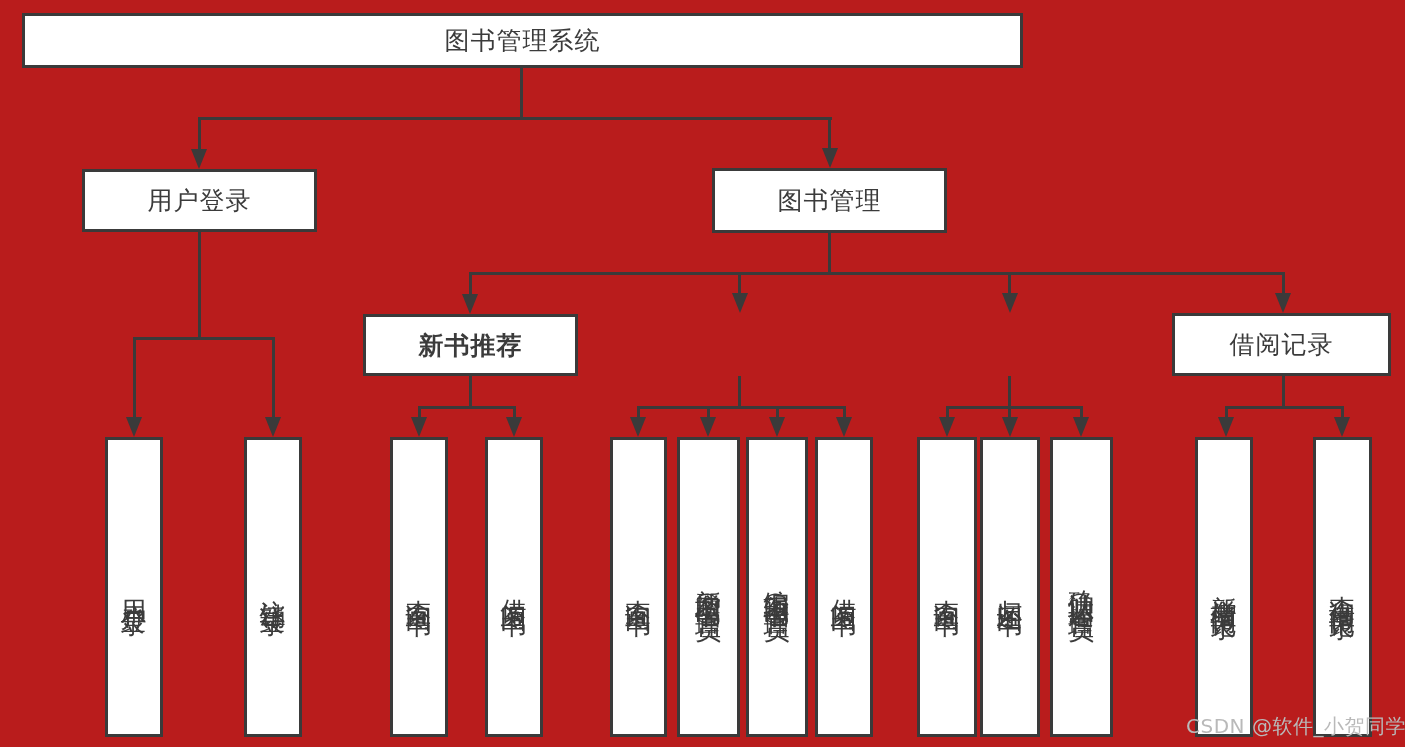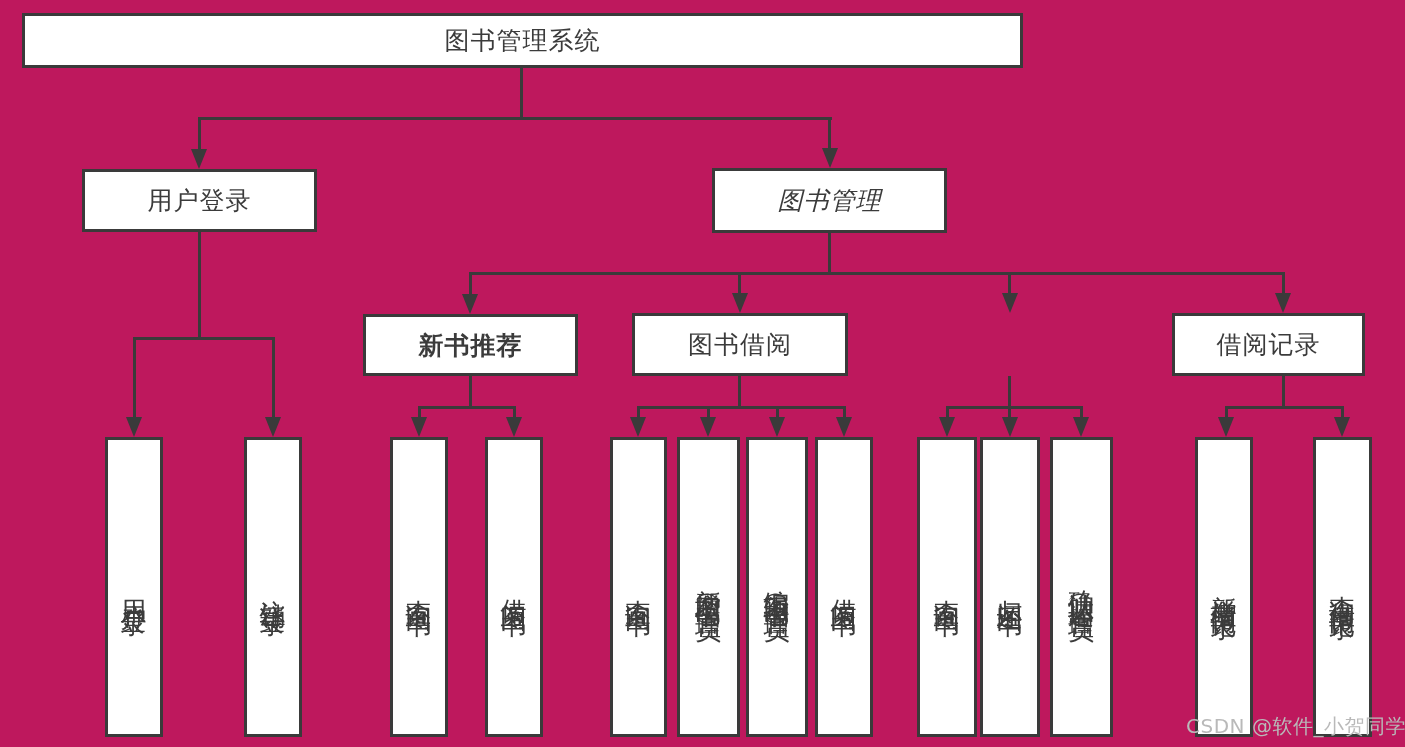--- a/index.html
+++ b/index.html
@@ -1,17 +1,17 @@
 <!DOCTYPE html>
 <html><head>
 <meta charset="utf-8">
 <style>
   html,body { margin:0; padding:0; background:#ffffff; }
   #canvas {
-    position:relative; width:1405px; height:747px; background:#be185d;
+    position:relative; width:1405px; height:747px; background:#b91c1c;
     font-family:"DejaVu Sans","Liberation Sans",sans-serif; overflow:hidden;
   }
   .box {
     position:absolute; background:#ffffff; border:3px solid #3a3a3a;
     box-sizing:border-box; display:flex; align-items:center; justify-content:center;
     color:#3b3b3b;
   }
   .hbox { font-size:25px; letter-spacing:1px; }
   .vbox {
     font-size:26px; letter-spacing:4px; line-height:1;
@@ -43,21 +43,21 @@
   <div class="vline" style="left:520px; top:68px; height:52px;"></div>
   <div class="hline" style="left:198px; top:117px; width:634px;"></div>
   <div class="vline" style="left:198px; top:117px; height:36px;"></div>
   <div class="arrow" style="left:191px; top:149px;"></div>
   <div class="vline" style="left:828px; top:117px; height:36px;"></div>
   <div class="arrow" style="left:822px; top:148px;"></div>
 
   <div class="box hbox" style="left:82px; top:169px; width:235px; height:63px;">
     <span>用户登录</span>
   </div>
-  <div class="box hbox" style="left:712px; top:168px; width:235px; height:65px;font-style:italic;">
+  <div class="box hbox" style="left:712px; top:168px; width:235px; height:65px;">
     <span>图书管理</span>
   </div>
 
   <div class="vline" style="left:198px; top:232px; height:108px;"></div>
   <div class="hline" style="left:133px; top:337px; width:142px;"></div>
   <div class="vline" style="left:133px; top:337px; height:82px;"></div>
   <div class="arrow" style="left:126px; top:417px;"></div>
   <div class="vline" style="left:272px; top:337px; height:82px;"></div>
   <div class="arrow" style="left:265px; top:417px;"></div>
 
@@ -68,24 +68,21 @@
   <div class="vline" style="left:738px; top:272px; height:25px;"></div>
   <div class="arrow" style="left:732px; top:293px;"></div>
   <div class="vline" style="left:1008px; top:272px; height:25px;"></div>
   <div class="arrow" style="left:1002px; top:293px;"></div>
   <div class="vline" style="left:1282px; top:272px; height:25px;"></div>
   <div class="arrow" style="left:1275px; top:293px;"></div>
 
   <div class="box hbox" style="left:363px; top:314px; width:215px; height:62px;font-weight:bold;">
     <span>新书推荐</span>
   </div>
-  <div class="box hbox" style="left:632px; top:313px; width:216px; height:63px;">
-    <span>图书借阅</span>
-  </div>
-  <div class="box hbox" style="left:1172px; top:313px; width:193px; height:63px;">
+  <div class="box hbox" style="left:1172px; top:313px; width:219px; height:63px;">
     <span>借阅记录</span>
   </div>
 
   <div class="vline" style="left:469px; top:376px; height:33px;"></div>
   <div class="hline" style="left:418px; top:406px; width:98px;"></div>
   <div class="vline" style="left:418px; top:406px; height:14px;"></div>
   <div class="arrow" style="left:411px; top:417px;"></div>
   <div class="vline" style="left:513px; top:406px; height:14px;"></div>
   <div class="arrow" style="left:506px; top:417px;"></div>
 

